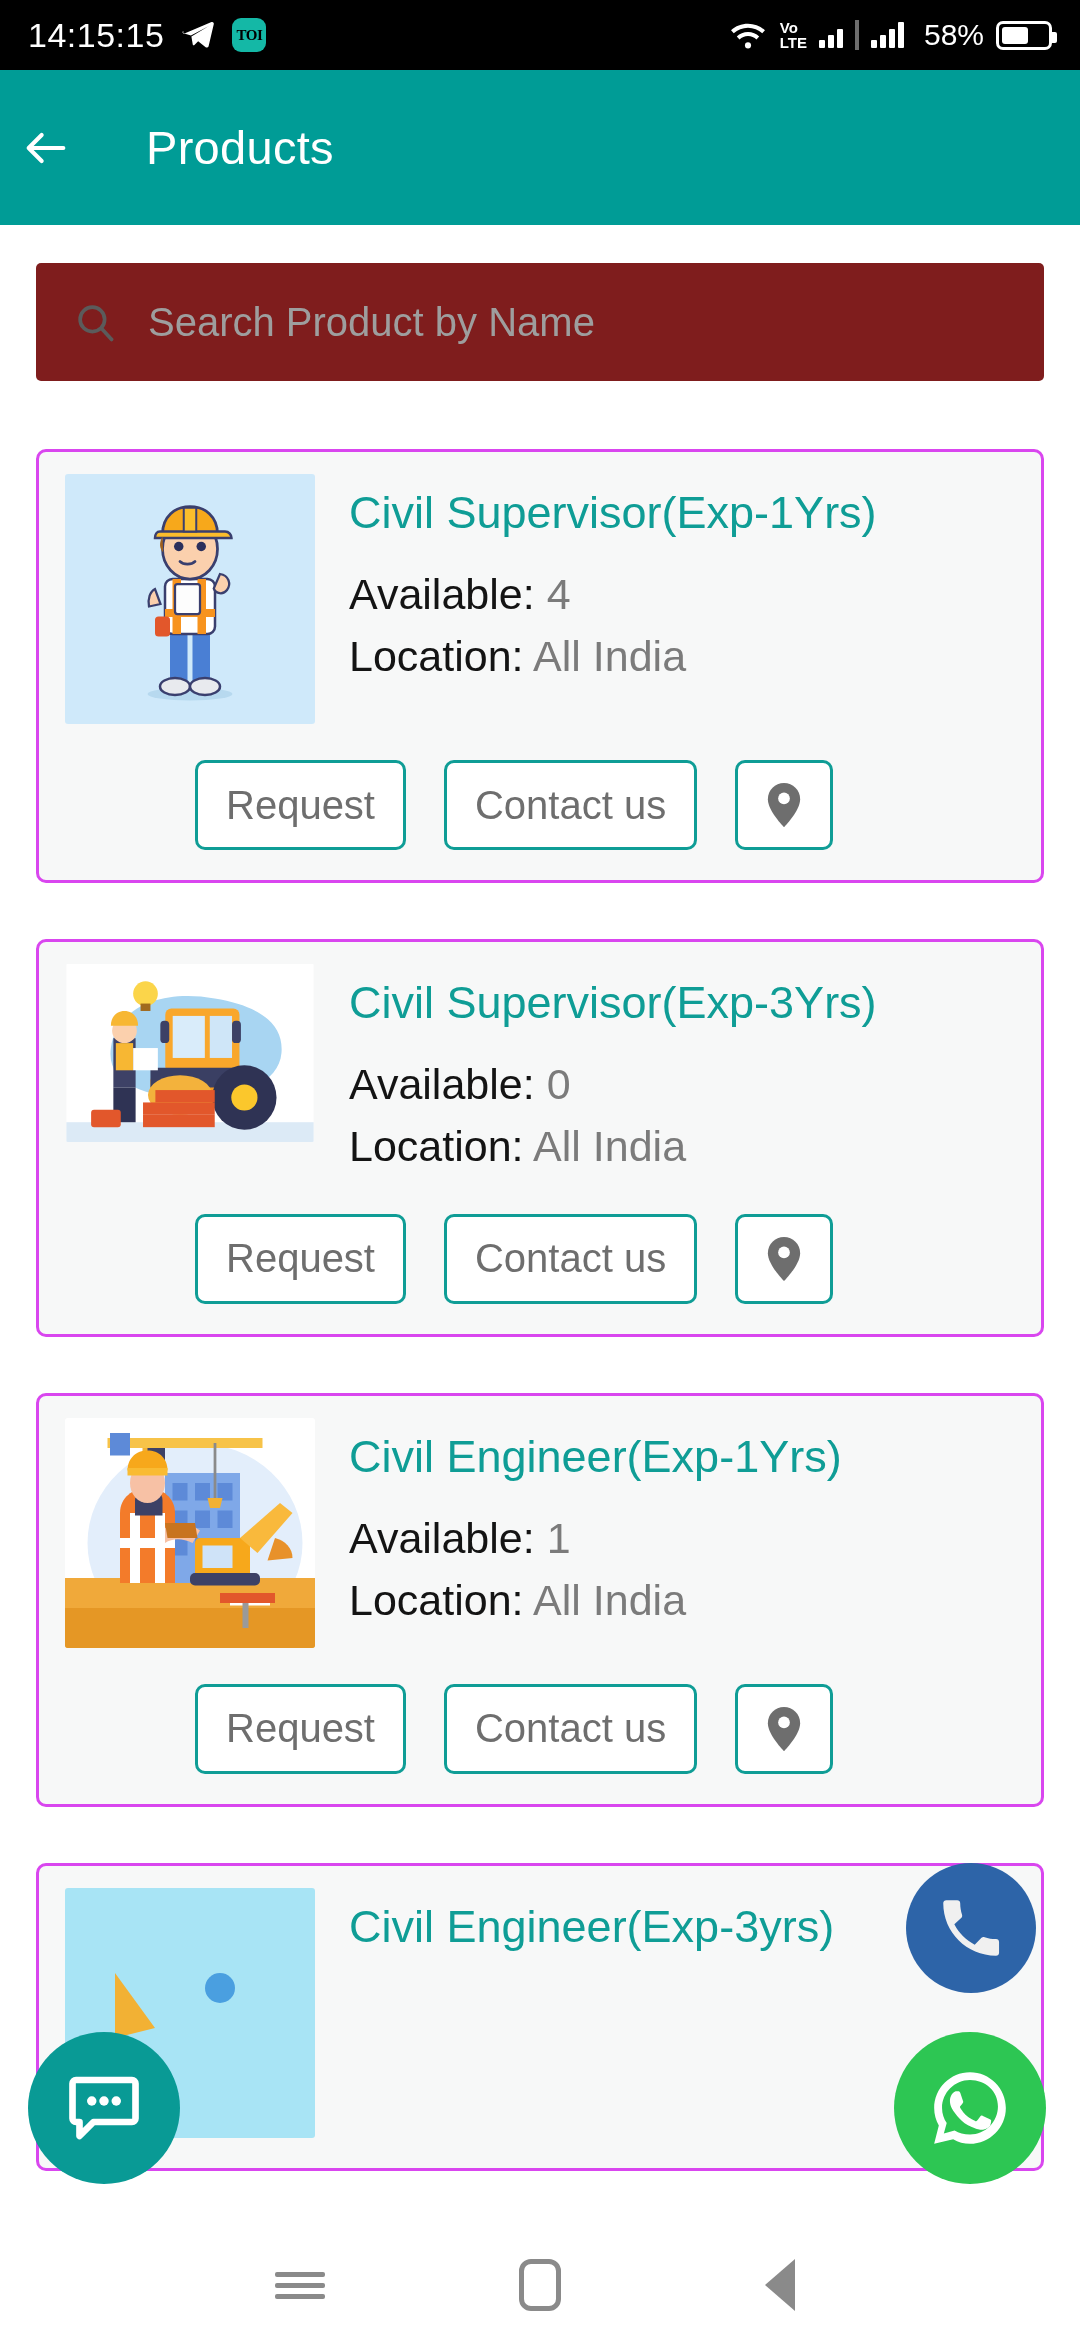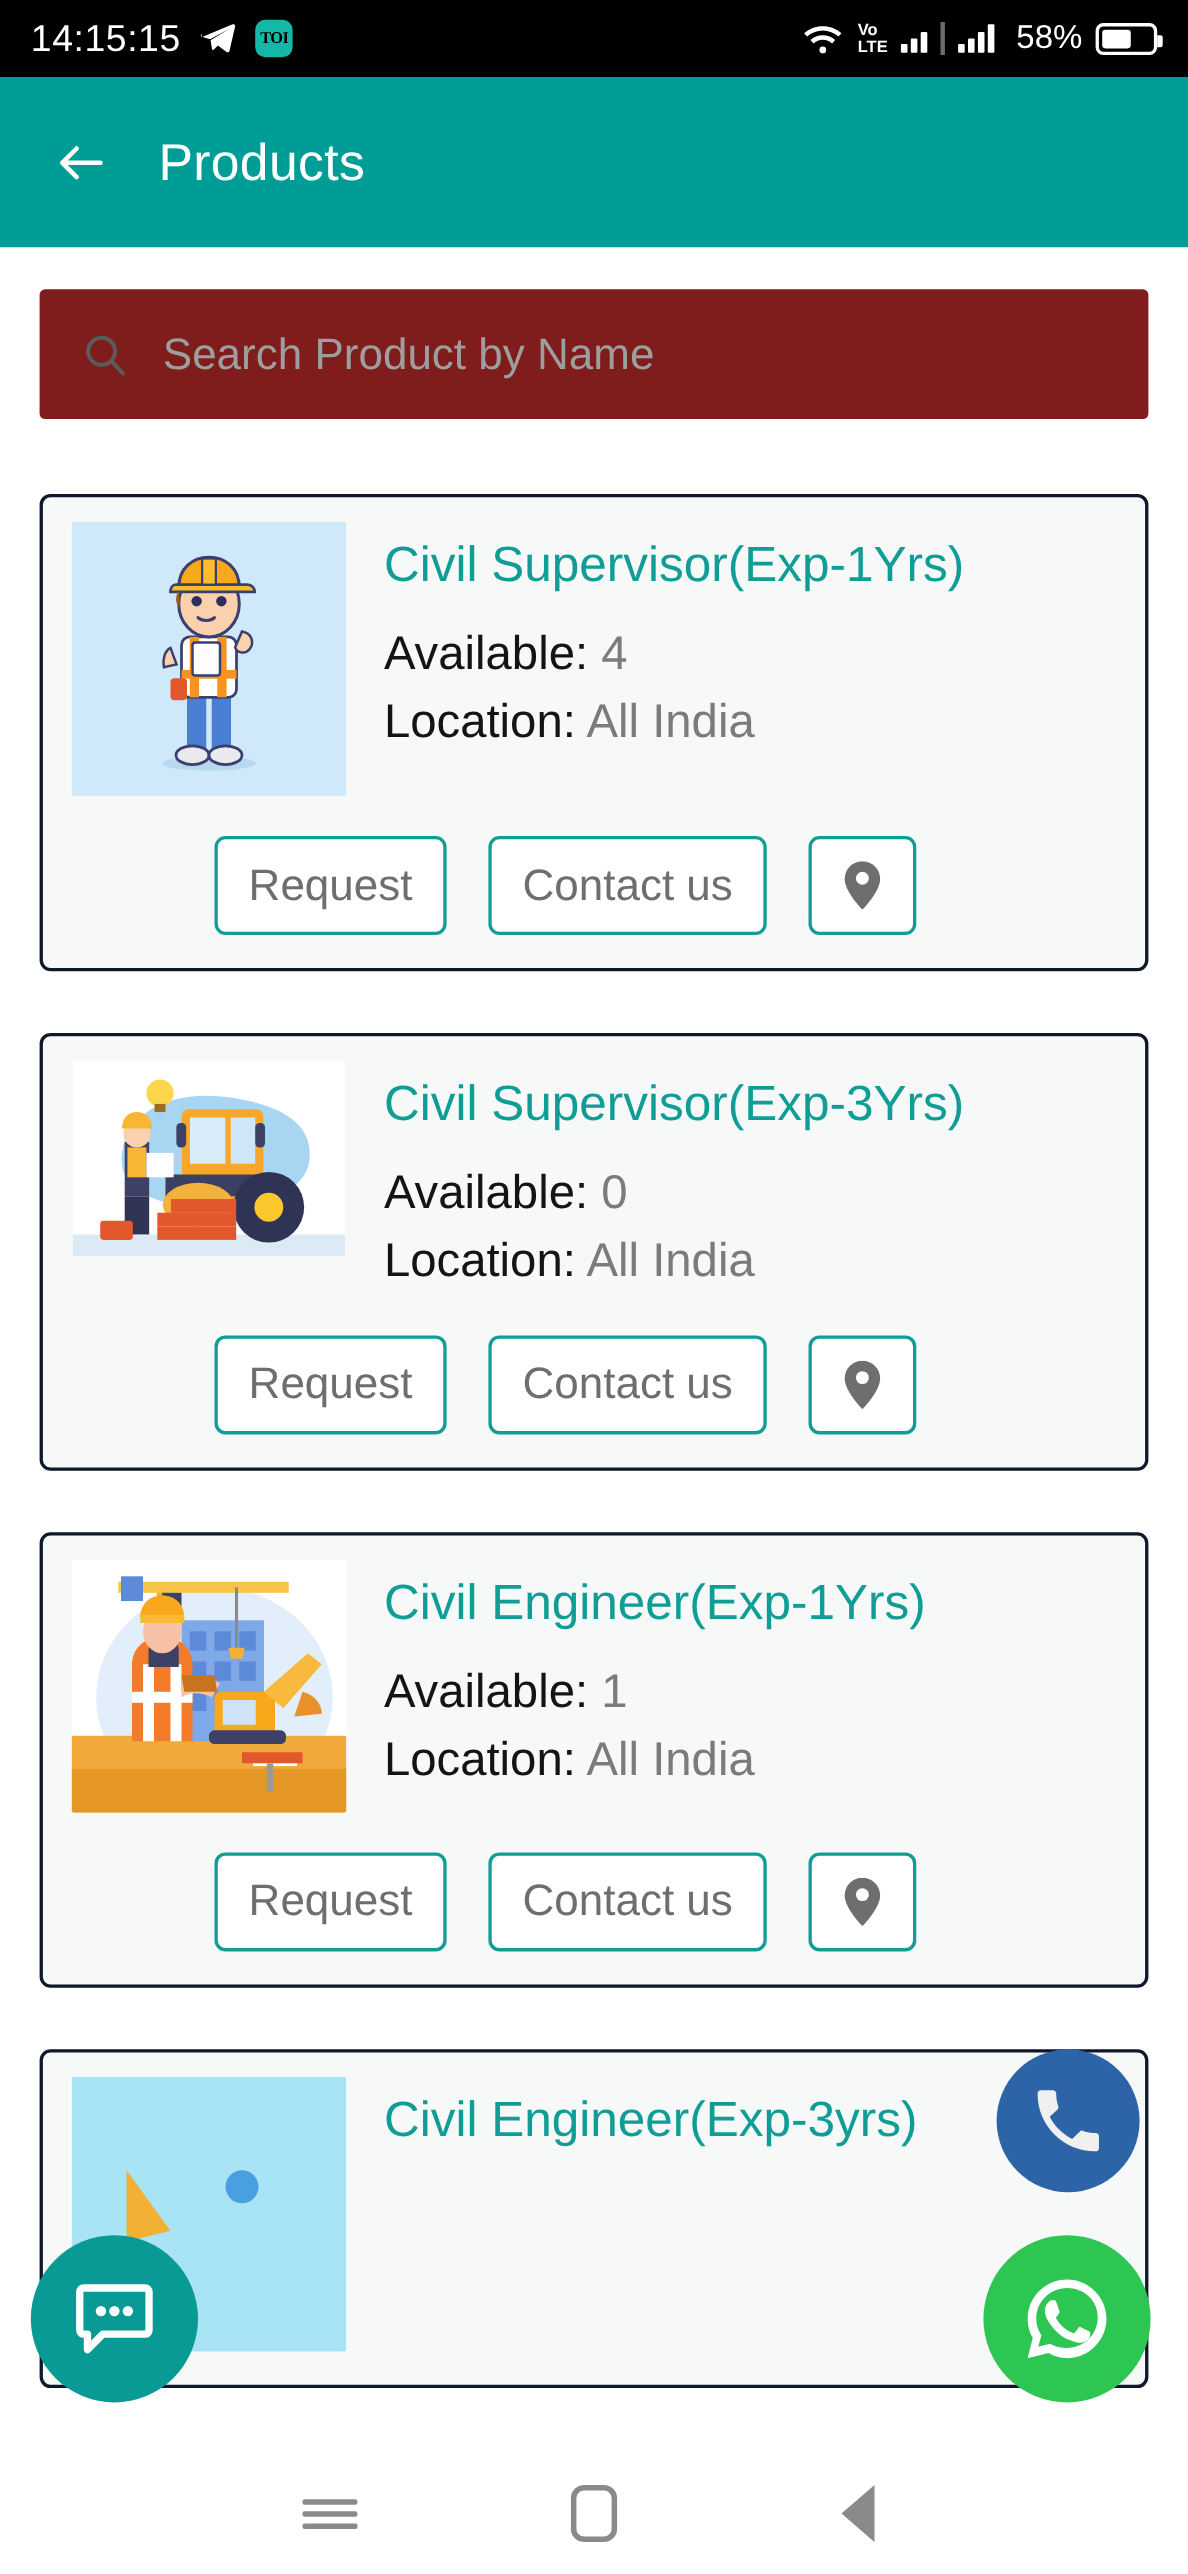--- a/index.html
+++ b/index.html
@@ -45,38 +45,38 @@
   }
   .batt::after{
     content:""; position:absolute; right:-8px; top:8px;
     width:5px;height:11px;background:#fff;border-radius:0 2px 2px 0;
   }
   .batt span{ display:block; height:100%; width:58%; background:#fff; border-radius:3px; }
 
   
   .app-bar{
     height:155px; background:#009c96;
-    display:flex; align-items:center; padding:0 48px; gap:44px;
+    display:flex; align-items:center; padding:0 20px; gap:74px;
   }
   .back-arrow{ width:52px; height:52px; cursor:pointer; }
   .app-title{ color:#ffffff; font-size:47px; font-weight:400; letter-spacing:0.3px; }
 
   
   .search-wrap{ padding:38px 36px 0 36px; background:#fff; }
   .search-box{
     background:#7f1d1d; height:118px; border-radius:5px;
     display:flex; align-items:center; padding:0 38px; gap:32px;
   }
   .search-icon{ width:42px; height:42px; flex:none; }
   .search-ph{ color:#9e9e9e; font-size:40px; }
 
   
   .list{ padding:68px 36px 0 36px; }
   .card{
-    border:3px solid #0f172a; border-radius:10px; background:#f7f8f8;
+    border:3px solid #d946ef; border-radius:10px; background:#f7f8f8;
     padding:22px 26px 30px 26px; margin-bottom:56px;
   }
   .card-top{ display:flex; gap:34px; }
   .thumb{
     width:250px; flex:none; border-radius:3px; overflow:hidden;
     display:flex; align-items:center; justify-content:center;
   }
   .thumb svg{ display:block; width:100%; height:100%; }
   .info{ padding-top:10px; flex:1; min-width:0; }
   .prod-title{

